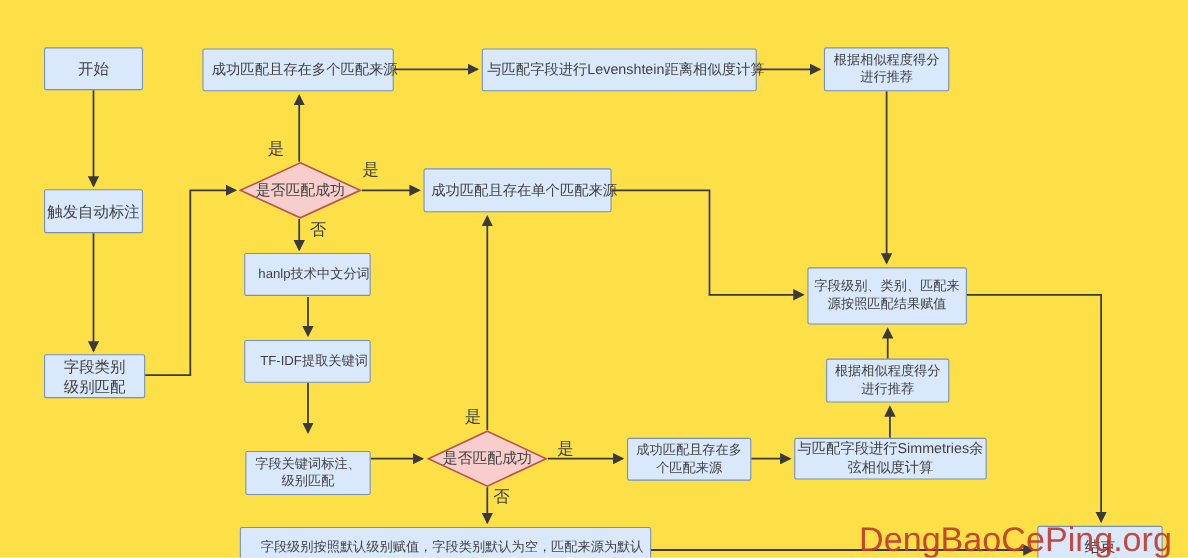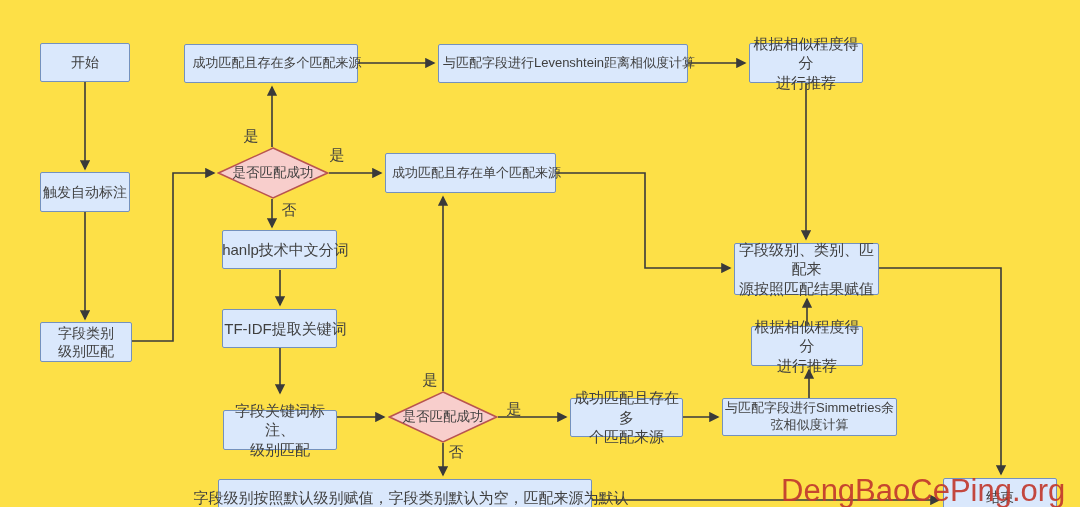--- a/index.html
+++ b/index.html
@@ -20,21 +20,21 @@
     display:flex;align-items:center;justify-content:center;
     text-align:center;
     color:#3f3f3f;
     font-size:14px;
     line-height:1.3;
     white-space:pre-line;
   }
   .node .lbl{white-space:pre-line;}
   .nowrap .lbl{white-space:nowrap;padding-left:12px;}
   .f13{font-size:13px;}
-  .f135{font-size:15px;}
+  .f135{font-size:12px;}
   .decision{
     position:absolute;
     display:flex;align-items:center;justify-content:center;
     text-align:center;color:#3f3f3f;font-size:13.5px;
   }
   .decision svg{position:absolute;left:0;top:0;}
   .decision .lbl{position:relative;z-index:2;white-space:nowrap;}
   .elabel{
     position:absolute;
     color:#3f3f3f;font-size:15px;line-height:18px;

